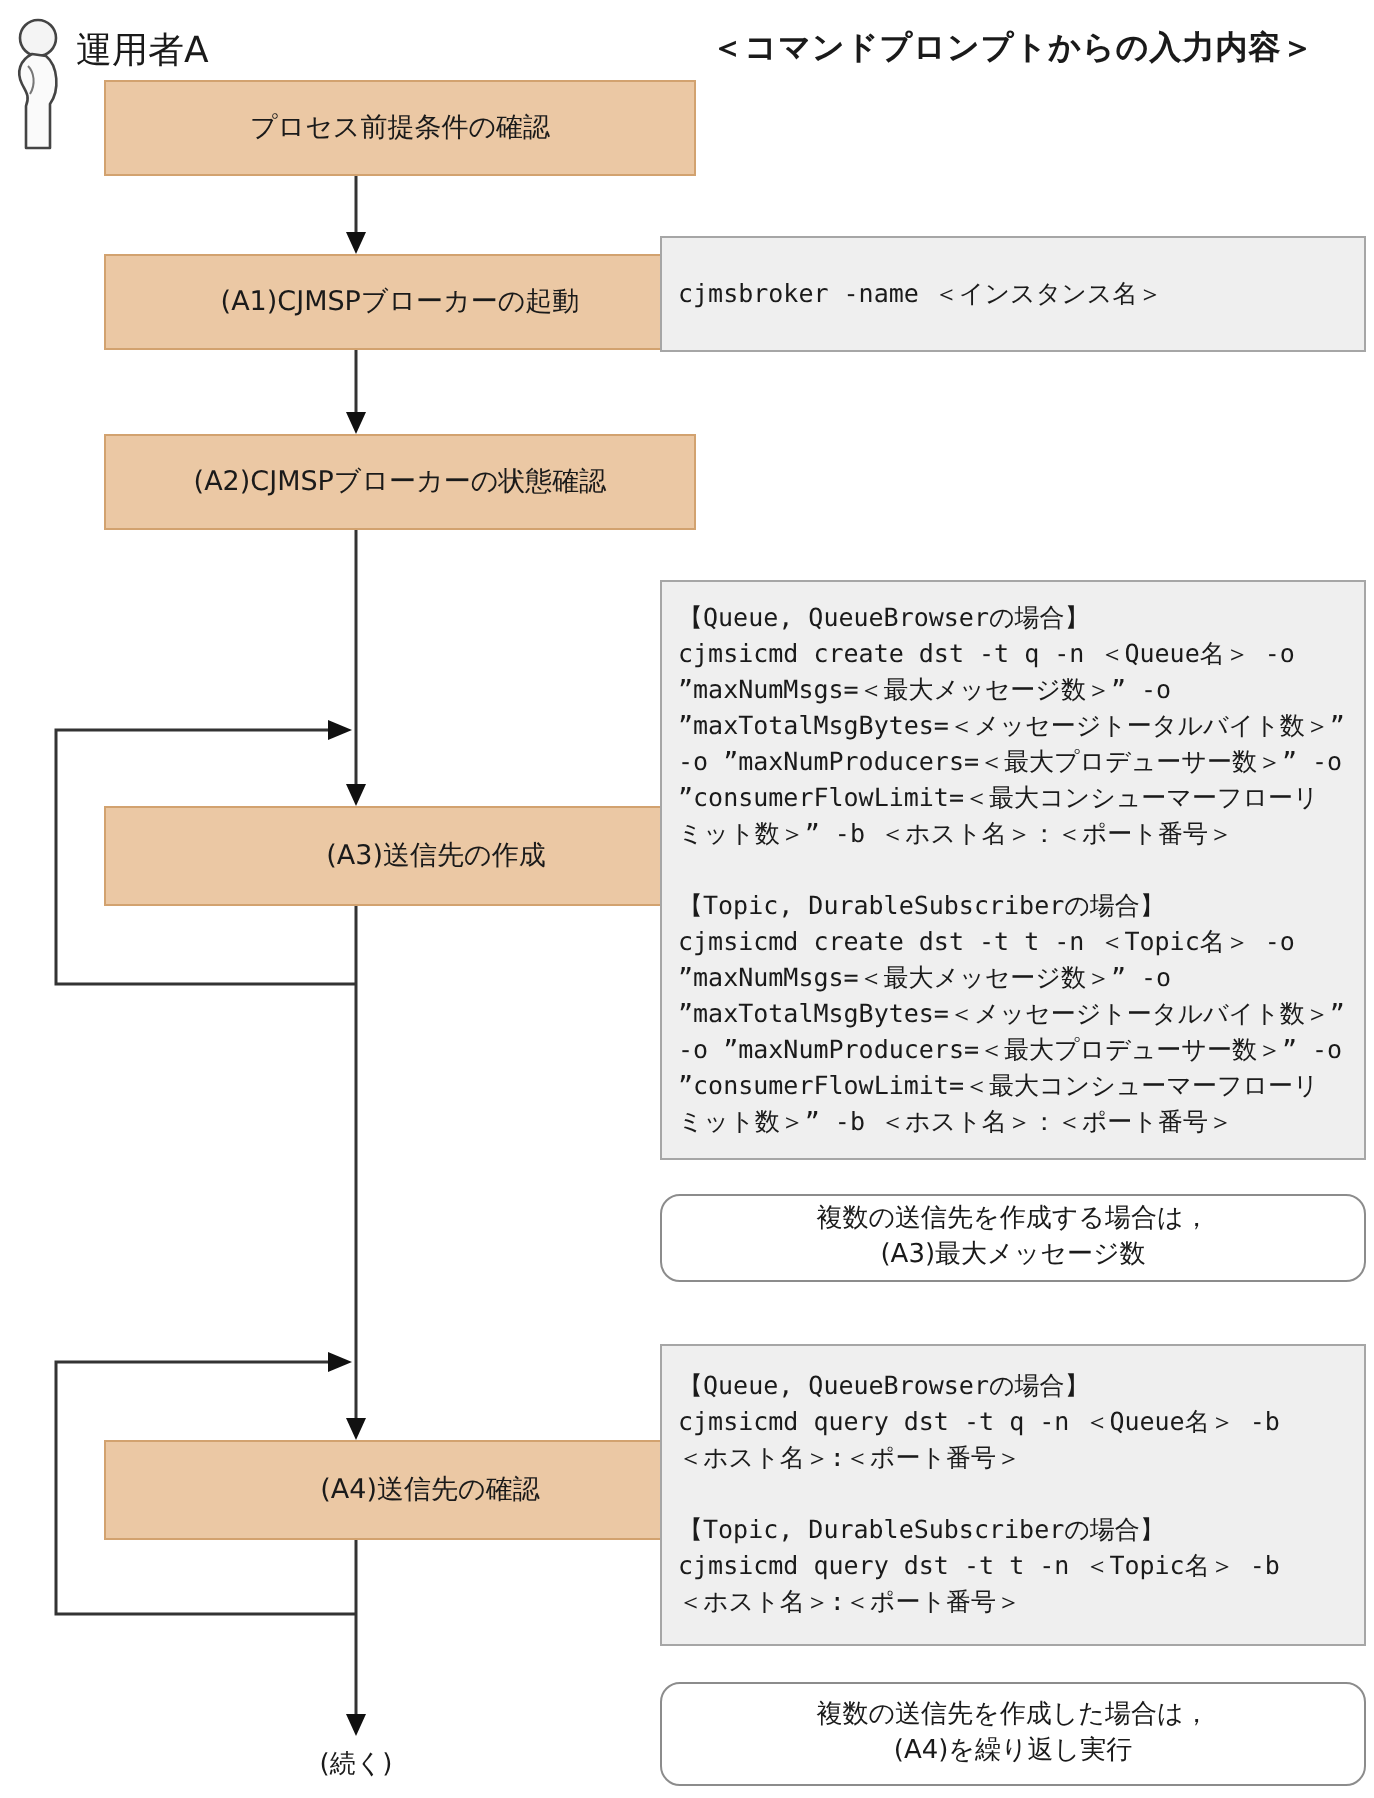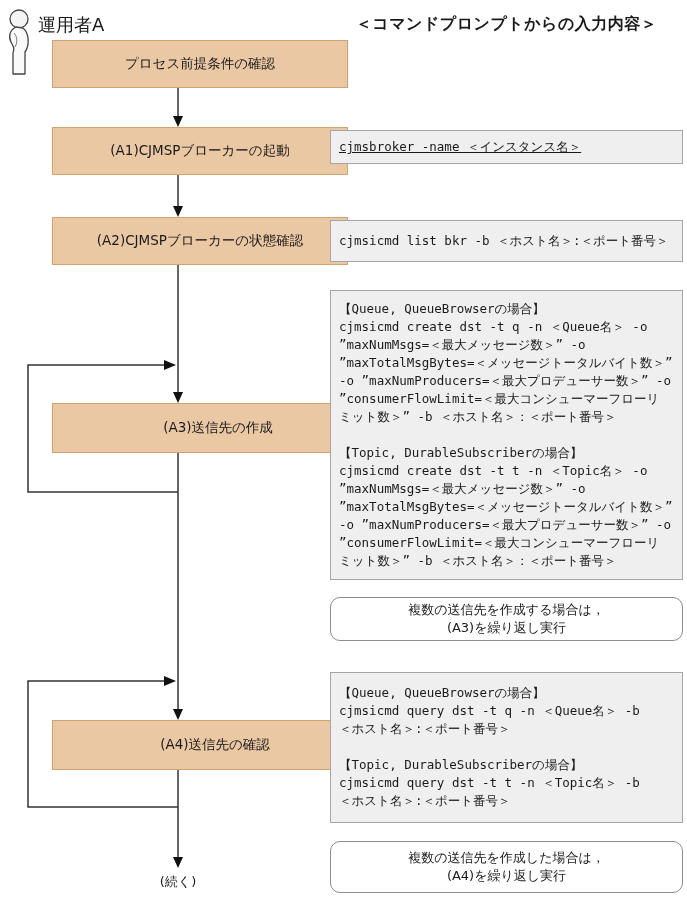--- a/index.html
+++ b/index.html
@@ -32,21 +32,21 @@
   .step-a2{top:217px;}
   .step-a3{top:403px;height:50px;padding-left:36px;}
   .step-a4{top:720px;height:50px;padding-left:30px;}
   .cmd{
     position:absolute;left:330px;width:353px;z-index:2;box-sizing:border-box;
     background:var(--command-fill);border:1px solid var(--command-border);
     font-family:"DejaVu Sans Mono",monospace;font-size:12.5px;line-height:18px;
     white-space:pre;overflow:hidden;display:flex;align-items:center;
     padding:4px 8px;
   }
-  .cmd-a1{top:130px;height:34px;text-decoration:underline;}
+  .cmd-a1{top:118px;height:58px;}
   .cmd-a2{top:220px;height:42px;}
   .cmd-a3{top:290px;height:290px;align-items:flex-start;padding-top:9px;}
   .cmd-a4{top:672px;height:151px;align-items:flex-start;padding-top:11px;}
   .note{
     position:absolute;left:330px;width:353px;z-index:2;box-sizing:border-box;
     background:#ffffff;border:1.5px solid var(--note-border);border-radius:10px;
     display:flex;align-items:center;justify-content:center;text-align:center;
     font-size:13px;line-height:18px;white-space:pre-line;
   }
   .note-a3{top:597px;height:44px;}
@@ -120,21 +120,20 @@
     <span>(A2)CJMSPブローカーの状態確認</span>
   </div>
   <div class="step step-a3">
     <span>(A3)送信先の作成</span>
   </div>
   <div class="step step-a4">
     <span>(A4)送信先の確認</span>
   </div>
 
   <div class="cmd cmd-a1">cjmsbroker -name ＜インスタンス名＞</div>
-  <div class="cmd cmd-a2">cjmsicmd list bkr -b ＜ホスト名＞:＜ポート番号＞</div>
   <div class="cmd cmd-a3">【Queue, QueueBrowserの場合】
 cjmsicmd create dst -t q -n ＜Queue名＞ -o
 ”maxNumMsgs=＜最大メッセージ数＞” -o
 ”maxTotalMsgBytes=＜メッセージトータルバイト数＞”
 -o ”maxNumProducers=＜最大プロデューサー数＞” -o
 ”consumerFlowLimit=＜最大コンシューマーフローリ
 ミット数＞” -b ＜ホスト名＞：＜ポート番号＞
 
 【Topic, DurableSubscriberの場合】
 cjmsicmd create dst -t t -n ＜Topic名＞ -o
@@ -145,18 +144,18 @@
 ミット数＞” -b ＜ホスト名＞：＜ポート番号＞</div>
   <div class="cmd cmd-a4">【Queue, QueueBrowserの場合】
 cjmsicmd query dst -t q -n ＜Queue名＞ -b
 ＜ホスト名＞:＜ポート番号＞
 
 【Topic, DurableSubscriberの場合】
 cjmsicmd query dst -t t -n ＜Topic名＞ -b
 ＜ホスト名＞:＜ポート番号＞</div>
 
   <div class="note note-a3">複数の送信先を作成する場合は，
-(A3)を繰り返し実行</div>
+(A3)最大メッセージ数</div>
   <div class="note note-a4">複数の送信先を作成した場合は，
 (A4)を繰り返し実行</div>
 
   <div class="continuation">(続く)</div>
 </div>
 
 </body></html>

